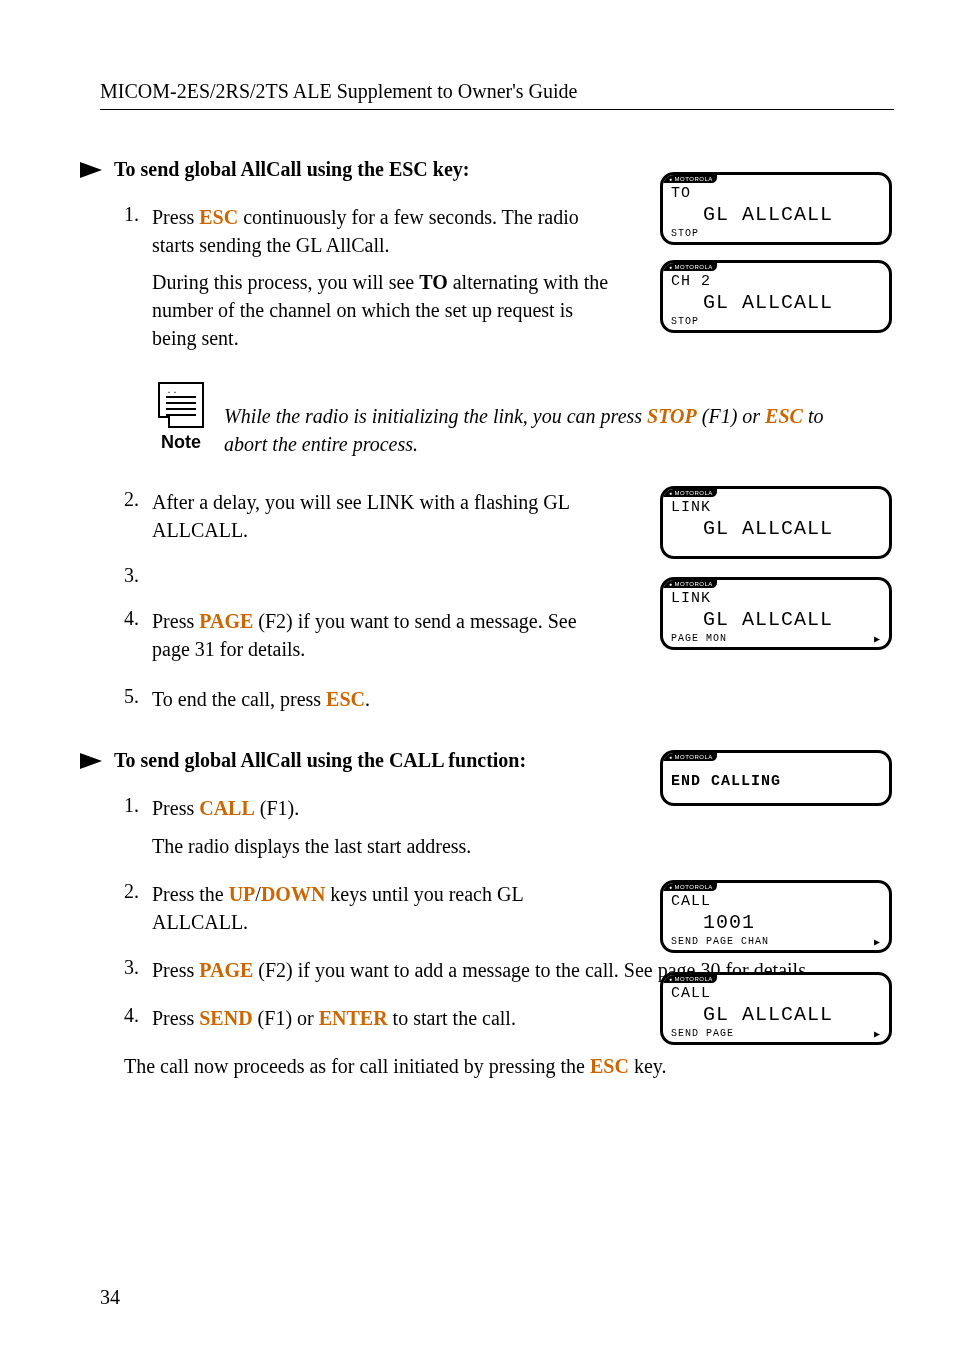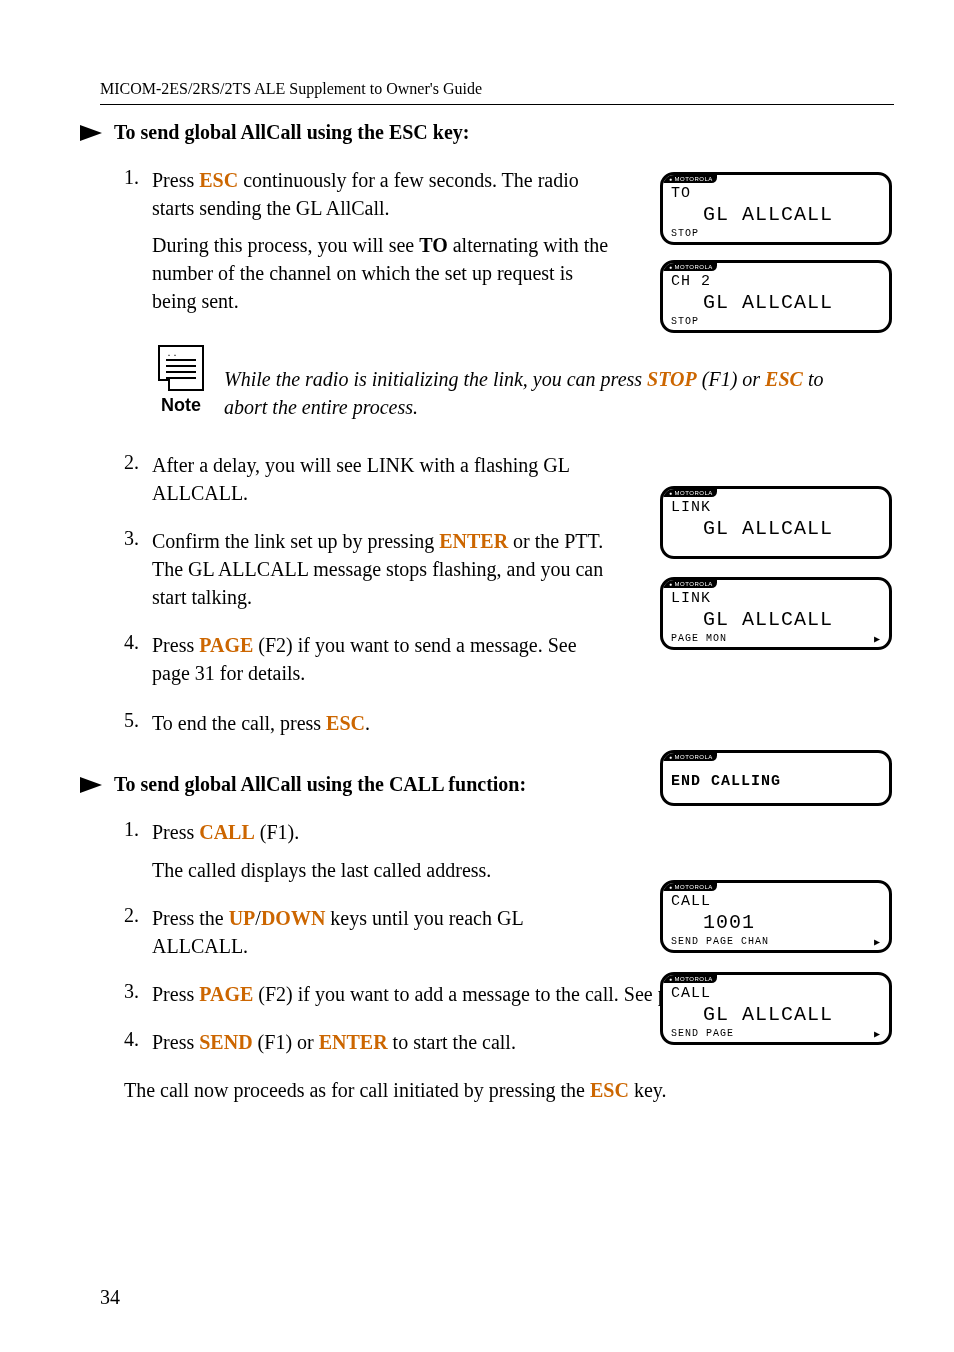--- a/index.html
+++ b/index.html
@@ -7,24 +7,24 @@
       font-family: 'Times New Roman', serif;
       font-size: 20px;
       color: #000;
       background: #fff;
       width: 954px;
       height: 1352px;
       padding: 80px 60px 40px 100px;
       position: relative;
     }
     .header {
-      font-size: 16px;
+      font-size: 20px;
       border-bottom: 1.5px solid #000;
       padding-bottom: 6px;
-      margin-bottom: 16px;
+      margin-bottom: 48px;
     }
     .section-head {
       display: flex;
       align-items: center;
       margin-bottom: 22px;
       margin-left: -20px;
     }
     .arrow {
       width: 0;
       height: 0;
@@ -178,23 +178,20 @@
     </div>
   </div>
 
   <ol class="steps">
     <li>
       <div class="num">2.</div>
       <div class="txt">After a delay, you will see LINK with a flashing GL ALLCALL.</div>
     </li>
     <li>
       <div class="num">3.</div>
-      <div class="txt">
-        <span>Confirm the link set up by pressing </span><span class="cmd">ENTER</span><span> or the PTT. The GL ALLCALL message stops flashing, and you can start talking.</span>
-      </div>
     </li>
     <li>
       <div class="num">4.</div>
       <div class="txt">
         <span>Press </span><span class="cmd">PAGE</span><span> (F2) if you want to send a message. See page 31 for details.</span>
       </div>
     </li>
     <li style="margin-top:22px;">
       <div class="num">5.</div>
       <div class="txt">
@@ -208,21 +205,21 @@
   <div class="section-head">
     <div class="arrow"></div>
     <div class="section-title">To send global AllCall using the CALL function:</div>
   </div>
 
   <ol class="steps">
     <li>
       <div class="num">1.</div>
       <div class="txt">
         <span>Press </span><span class="cmd">CALL</span><span> (F1).</span>
-        <div style="margin-top:10px;">The called displays the last called address.</div>
+        <div style="margin-top:10px;">The radio displays the last start address.</div>
       </div>
     </li>
     <li>
       <div class="num">2.</div>
       <div class="txt">
         <span>Press the </span><span class="cmd">UP</span><span>/</span><span class="cmd">DOWN</span><span> keys until you reach GL ALLCALL.</span>
       </div>
     </li>
     <li>
       <div class="num">3.</div>

